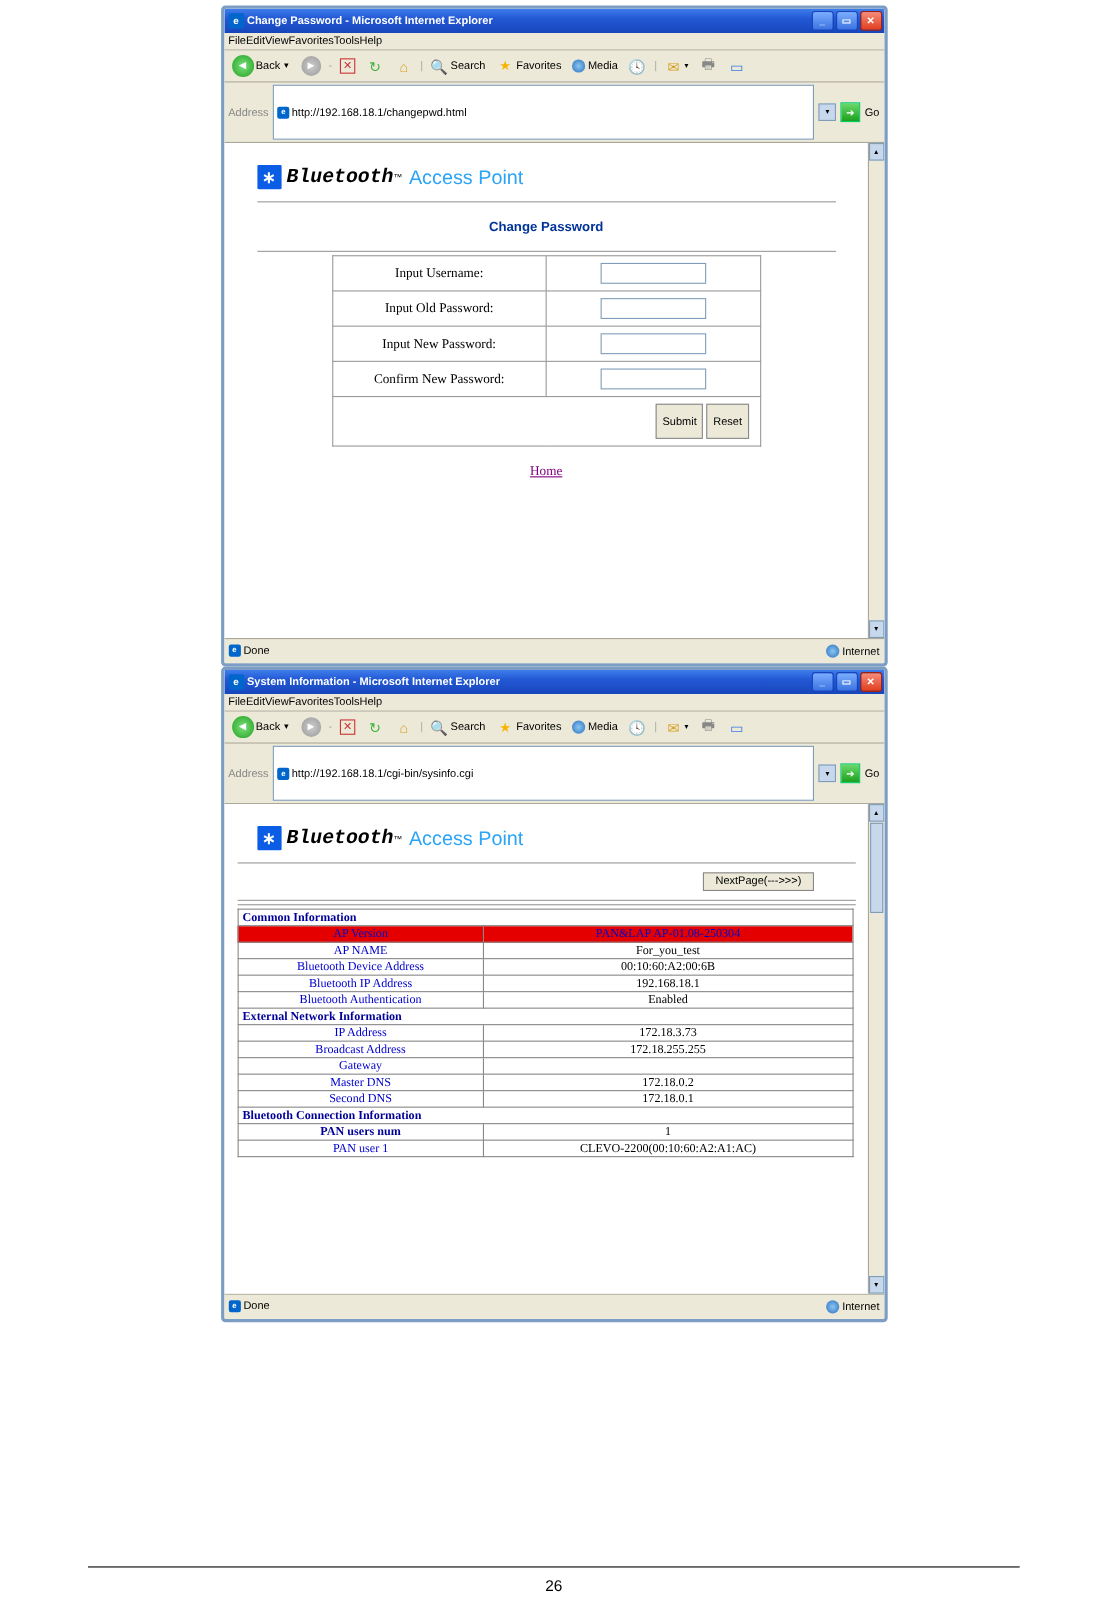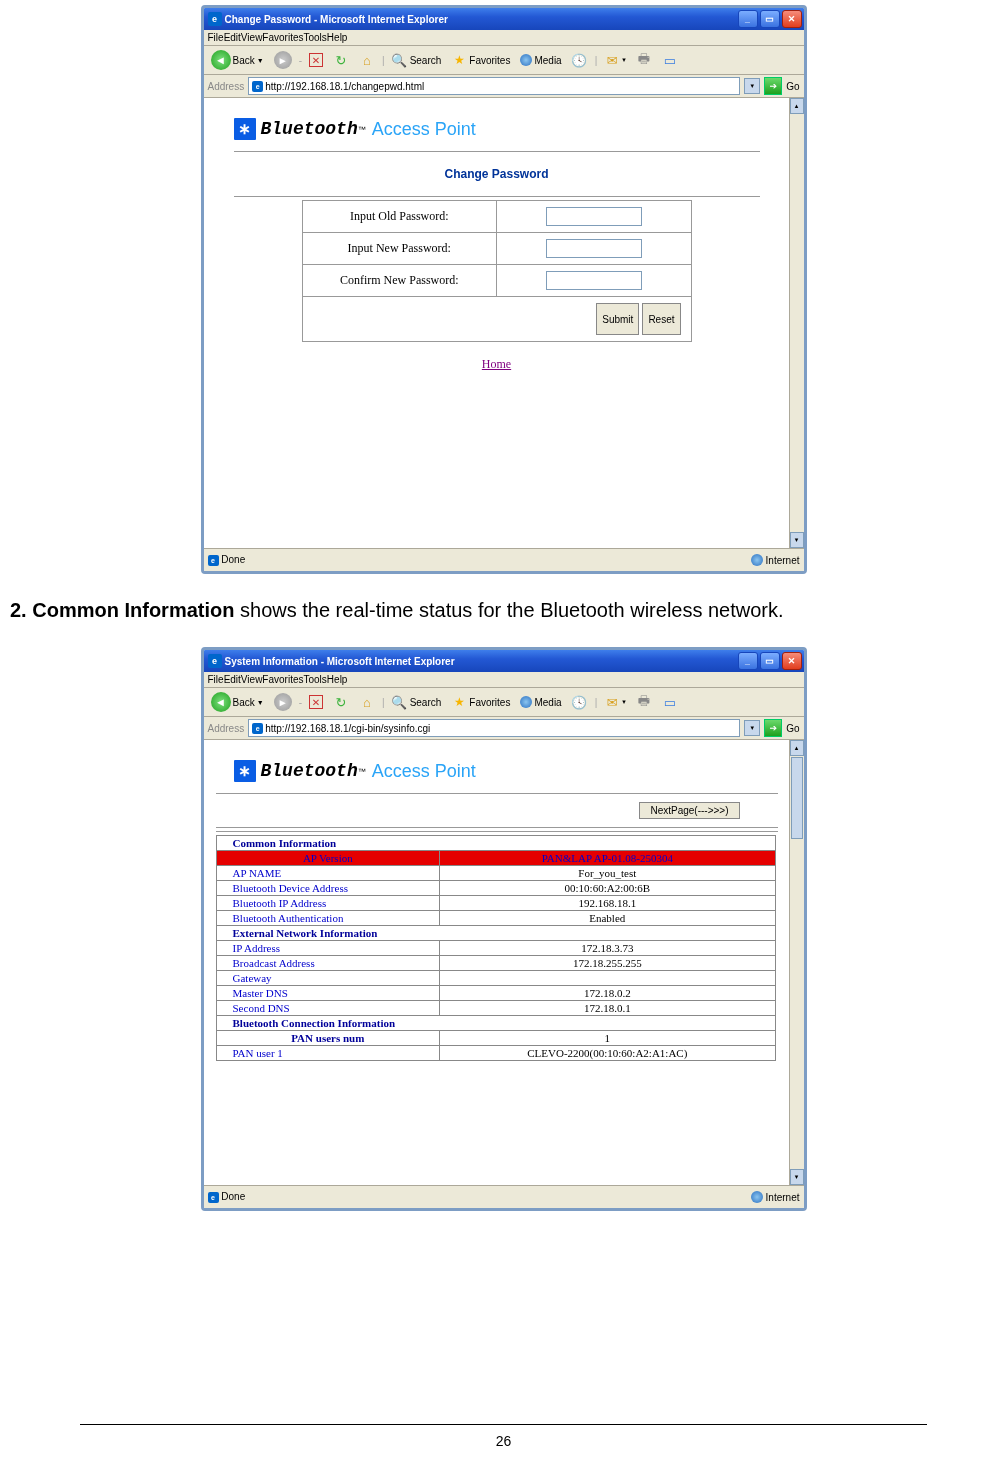--- a/index.html
+++ b/index.html
@@ -12,21 +12,21 @@
 .win-min,.win-rest{background:linear-gradient(180deg,#7badff,#3a72e0);border:1px solid #1746bb}
 .win-close{background:linear-gradient(180deg,#f68c7a,#e13e1e);border:1px solid #a02010}
 .menubar{background:#ece9d8;font-size:10px;padding:2px 4px;display:flex;border-bottom:1px solid #aca899}
 .menubar span{cursor:default}
 .toolbar{background:#ece9d8;padding:3px 4px;display:flex;align-items:center;gap:4px;border-bottom:1px solid #aca899;font-size:10px}
 .tb-btn{display:flex;align-items:center;gap:2px;padding:1px 3px;cursor:default}
 .tb-icon{width:16px;height:16px;display:flex;align-items:center;justify-content:center;font-size:13px}
 .back-circ{width:20px;height:20px;border-radius:50%;background:radial-gradient(#7de07d,#1ea01e);color:#fff;font-size:11px;display:flex;align-items:center;justify-content:center}
 .fwd-circ{width:18px;height:18px;border-radius:50%;background:radial-gradient(#ccc,#999);color:#fff;font-size:10px;display:flex;align-items:center;justify-content:center}
 .addressbar{background:#ece9d8;padding:2px 4px;display:flex;align-items:center;gap:4px;border-bottom:1px solid #aca899;font-size:10px}
-.addr-input{flex:1;background:#fff;border:1px solid #7f9db9;height:16px;padding:0 3px;font-size:10px;display:flex;align-items:center;gap:2px}
+.addr-input{flex:1;background:#fff;border:1px solid #7f9db9;height:16px;padding:16px 3px;font-size:10px;display:flex;align-items:center;gap:2px}
 .addr-drop{width:14px;height:14px;background:#c8d8ec;border:1px solid #7f9db9;display:flex;align-items:center;justify-content:center;font-size:7px}
 .go-btn{width:16px;height:16px;background:linear-gradient(#6bd86b,#1ea01e);border:1px solid #0c6;display:flex;align-items:center;justify-content:center;color:#fff;font-size:9px}
 .content{background:#fff;position:relative;font-size:11px}
 .scroll-right{position:absolute;right:0;top:0;bottom:0;width:14px;background:#ece9d8;border-left:1px solid #aca899}
 .scroll-arr{height:14px;background:#c8d8ec;border:1px solid #7f9db9;font-size:7px;display:flex;align-items:center;justify-content:center}
 .scroll-track{flex:1}
 .scroll-right-inner{display:flex;flex-direction:column;height:100%}
 .statusbar{background:#ece9d8;border-top:1px solid #aca899;font-size:10px;padding:2px 4px;display:flex;align-items:center;justify-content:space-between;height:18px}
 .statusbar-right{display:flex;align-items:flex-end;gap:3px}
 .earth-icon{width:12px;height:12px;border-radius:50%;background:radial-gradient(#8bc5f0,#2a6fc0)}
@@ -42,24 +42,24 @@
 .form-table td.lab{width:50%;text-align:center}
 .form-table td.inp{text-align:center}
 .form-table td.btns{text-align:right}
 .txt-input{border:1px solid #7f9db9;height:15px;width:90px}
 .form-btn{font-size:10px;background:#ece9d8;border:1px solid #888;padding:0 5px;height:32px;cursor:default}
 .home-link{color:#800080;text-decoration:underline;font-family:'Times New Roman',serif;font-size:12px;text-align:center;display:block;margin:15px 0}
 .body-text{font-family:Arial,sans-serif;font-size:20px;margin:25px 10px 25px 10px}
 .nextpage-btn{font-size:10px;background:#ece9d8;border:1px solid #888;padding:0 10px;height:17px}
 .nextpage-row{text-align:right;padding:5px 50px 5px 0}
 .info-table{border-collapse:collapse;width:560px;margin:0 0 0 12px;font-family:'Times New Roman',serif;font-size:11px}
-.info-table td,.info-table th{border:1px solid #888;padding:1px 16px}
+.info-table td,.info-table th{border:1px solid #888;padding:1px 4px}
 .info-sec-hdr{color:#000099;font-weight:bold;text-align:left;background:#fff}
 .info-red{background:#e50000;color:#0000cc;text-align:center}
-.info-k{color:#0000cc;width:40%}
+.info-k{color:#0000cc;text-align:center;width:40%}
 .info-v{text-align:center}
 .pan-hdr{color:#000099;font-weight:bold;text-align:center}
 .pn{position:absolute;bottom:25px;left:0;right:0;text-align:center;font-size:14px;font-family:Arial}
 .pn-line{border-top:1.5px solid #000;margin:0 80px 8px 80px}
 .star-icon{color:#f7b500;font-size:12px}
 .green-icon{color:#3db33d}
 .blue-icon{color:#3a7de0}
 .print-icon{color:#888}
 .ie-e{width:14px;height:14px;background:#06c;color:#fff;font-size:9px;font-weight:bold;display:flex;align-items:center;justify-content:center;border-radius:2px}
 .content-pad{padding-right:14px}
@@ -160,20 +160,24 @@
       <span class="bt-icon">∗</span>
       <span class="bt-word">Bluetooth</span>
             <span class="tm">™</span>
       <span class="ap-word">Access Point</span>
     </div>
     <hr class="hr">
     <div class="page-heading">Change Password</div>
     <hr class="hr">
     <table class="form-table">
       <tbody>
+              <tr>
+                <td class="lab">Input Username:</td>
+                <td class="inp"><input class="txt-input" style=""></td>
+              </tr>
       <tr>
                 <td class="lab">Input Old Password:</td>
                 <td class="inp"><input class="txt-input" style=""></td>
               </tr>
       <tr>
                 <td class="lab">Input New Password:</td>
                 <td class="inp"><input class="txt-input" style=""></td>
               </tr>
       <tr>
                 <td class="lab">Confirm New Password:</td>
@@ -192,23 +196,20 @@
   </div>
   <div class="statusbar">
     <span><span class="ie-e" style="display:inline-flex;width:11px;height:11px;font-size:7px;vertical-align:middle">e</span> <span>Done</span></span>
     <span class="statusbar-right">
           <span class="earth-icon"></span>
           <span>Internet</span>
         </span>
   </div>
 </div>
 
-<div class="body-text">
-  <b>2. Common Information</b><span> shows the real-time status for the Bluetooth wireless network.</span>
-</div>
 
 <div class="screenshot-wrap">
   <div class="titlebar">
     <div class="titlebar-left">
       <span class="ie-e">e</span>
       <span>System Information - Microsoft Internet Explorer</span>
     </div>
     <div class="win-controls">
       <div class="win-btn win-min">_</div>
       <div class="win-btn win-rest">▭</div>

